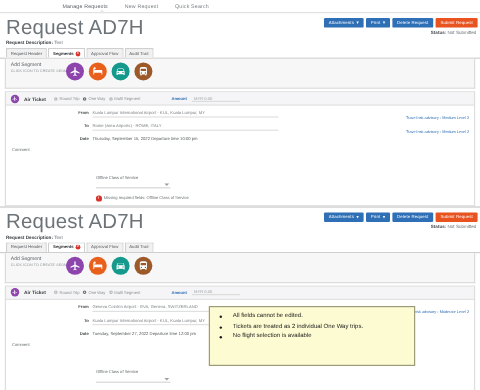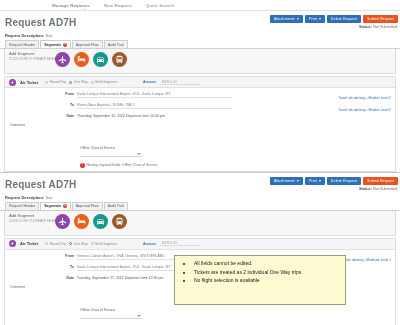--- a/index.html
+++ b/index.html
@@ -27,21 +27,21 @@
   .topnav-item.active { color: #5b6165; }
   .nav-caret {
     position: absolute; left: 82px; bottom: -1px; width: 0; height: 0;
     border-left: 3px solid transparent; border-right: 3px solid transparent;
     border-bottom: 3px solid #e8e8e8;
   }
 
   
   .titlebar { position: relative; padding: 5px 4px 0 5px; height: 22px; }
   .req-title {
-    font-size: 10px; color: #6d7479; font-weight: 700; letter-spacing: .2px;
+    font-size: 17px; color: #6d7479; font-weight: 400; letter-spacing: .2px;
     line-height: 13px;
   }
   .btnrow {
     position: absolute; right: 2px; top: 4px; display: flex; gap: 2px; align-items: center;
   }
   .btn {
     font-size: 3.6px; color: #fff; padding: 2px 4px; border-radius: 1px;
     white-space: nowrap; line-height: 4px; letter-spacing: .1px;
   }
   .btn.blue { background: #2f6fb5; }

